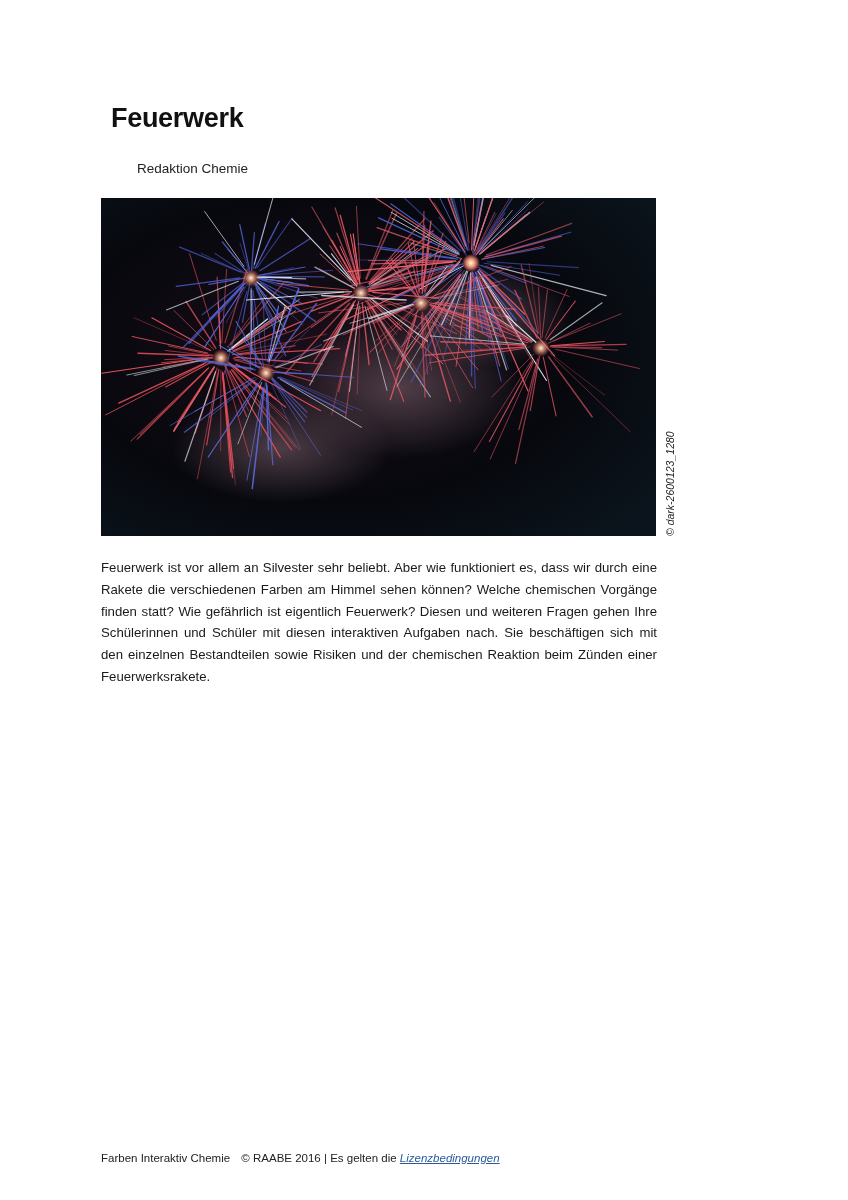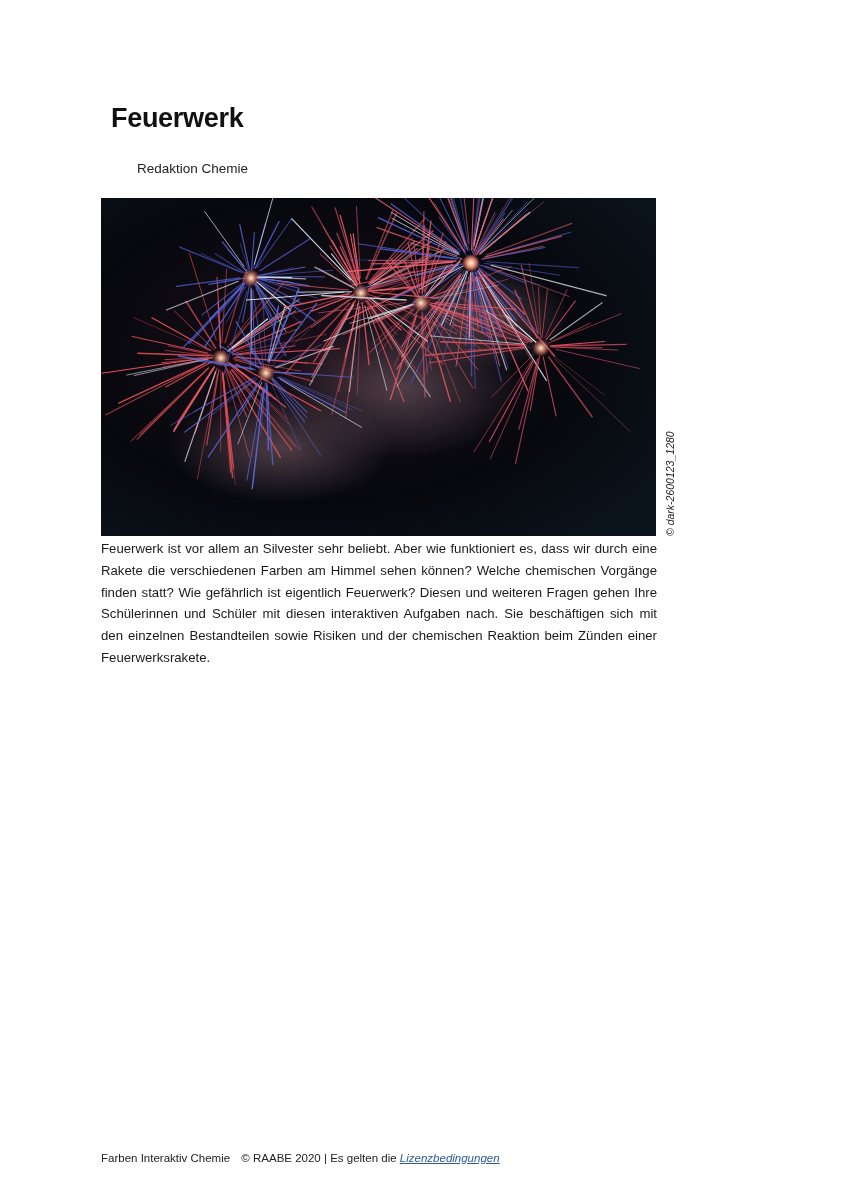--- a/index.html
+++ b/index.html
@@ -7,21 +7,21 @@
            font-family: "Liberation Sans", "DejaVu Sans", sans-serif; color: #1a1a1a; }
     .page-title { position: absolute; left: 101px; top: 93px; margin: 10px;
                   font-size: 27px; font-weight: bold; letter-spacing: -0.3px; color: #111; }
     .author { position: absolute; left: 101px; top: 161px; font-size: 13.5px; color: #222; margin-left: 36px; }
     .figure { position: absolute; left: 101px; top: 198px; width: 555px; height: 338px;
               background: #05070c; overflow: hidden; }
     .figure svg { display: block; }
     .credit { position: absolute; left: 664px; top: 536px; transform-origin: 0 0;
               transform: rotate(-90deg); font-size: 10.5px; font-style: italic; color: #222;
               white-space: nowrap; }
-    .intro { position: absolute; left: 101px; top: 538px; width: 556px; margin: 0;
+    .intro { position: absolute; left: 101px; top: 557px; width: 556px; margin: 0;
              font-size: 13.2px; line-height: 21.8px; color: #1a1a1a; text-align: justify;
              hyphens: manual; }
     .footer { position: absolute; left: 101px; top: 1152px; font-size: 11.5px; color: #222;
               white-space: nowrap; }
     .footer .sep { display: inline-block; width: 8px; }
     .footer a { color: #2a5a9c; text-decoration: underline; font-style: italic; }
   </style>
 </head>
 <body>
 
@@ -493,15 +493,15 @@
       </g>
   </svg>
 </div>
 
 <div class="credit">© dark-2600123_1280</div>
 
 <p class="intro">Feuerwerk ist vor allem an Silvester sehr beliebt. Aber wie funktioniert es, dass wir durch eine Rake­te die verschiedenen Farben am Himmel sehen können? Welche chemischen Vorgänge finden statt? Wie gefährlich ist eigentlich Feuerwerk? Diesen und weiteren Fragen gehen Ihre Schülerinnen und Schüler mit diesen interaktiven Aufgaben nach. Sie beschäftigen sich mit den einzelnen Bestand­teilen sowie Risiken und der chemischen Reaktion beim Zünden einer Feuerwerksrakete.</p>
 
 <div class="footer">
   <span>Farben Interaktiv Chemie</span><span class="sep"></span>
-  <span>© RAABE 2020 | Es gelten die</span>
+  <span>© RAABE 2016 | Es gelten die</span>
   <a href="#">Lizenzbedingungen</a>
 </div>
 
 </body></html>

